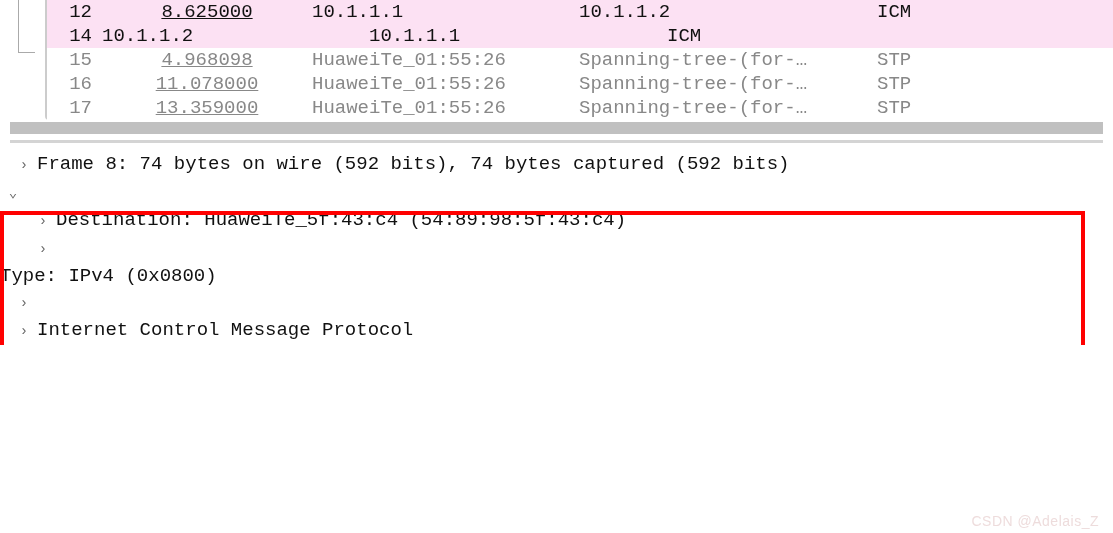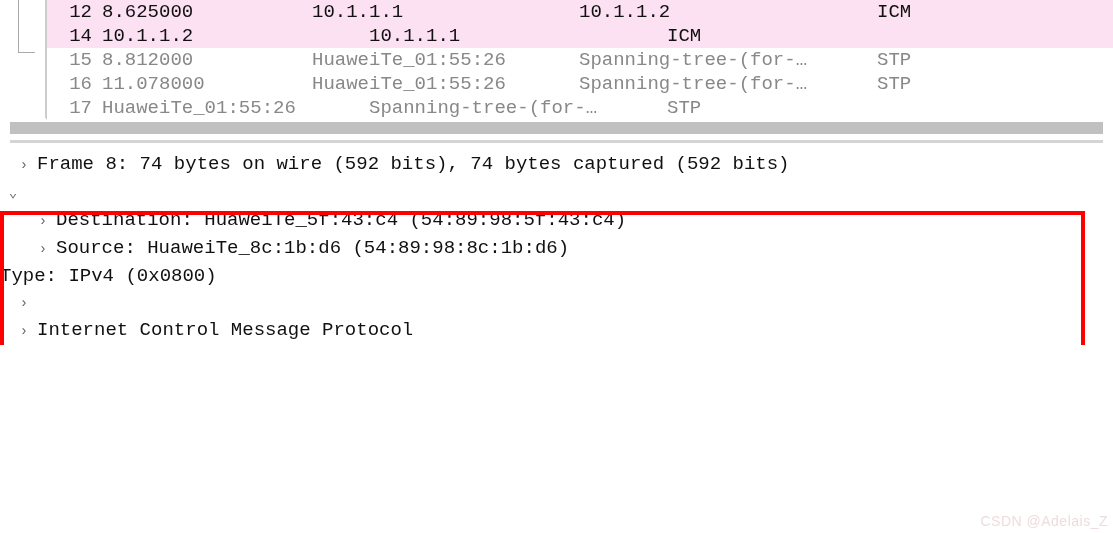--- a/index.html
+++ b/index.html
@@ -34,21 +34,22 @@
       background-color: #ffffff;
       color: #888888;
     }
     .col-no {
       width: 55px;
       text-align: right;
       padding-right: 10px;
     }
     .col-time {
       width: 210px;
-      text-align: left;
+      text-align: center;
+      text-decoration: underline;
     }
     .col-source {
       width: 267px;
       text-align: left;
     }
     .col-dest {
       width: 278px;
       text-align: left;
     }
     .col-proto {
@@ -125,21 +126,21 @@
       border: 4px solid #ff0000;
       left: 0px;
       top: 60px;
       width: 1085px;
       height: 175px;
       pointer-events: none;
     }
     .watermark {
       position: absolute;
       bottom: 4px;
-      right: 5px;
+      right: 14px;
       font-size: 14px;
       color: #e0c0c0;
       font-family: Arial, sans-serif;
       opacity: 0.55;
       letter-spacing: 0.5px;
     }
   </style>
 </head>
 <body>
 
@@ -154,34 +155,35 @@
       <div class="col-proto">ICM</div>
     </div>
     <div class="packet-row highlighted">
       <div class="col-no">14</div>
       <div class="col-source">10.1.1.2</div>
       <div class="col-dest">10.1.1.1</div>
       <div class="col-proto">ICM</div>
     </div>
     <div class="packet-row normal">
       <div class="col-no">15</div>
-      <div class="col-time">8.812000</div>
+      <div class="col-time">4.968098</div>
       <div class="col-source">HuaweiTe_01:55:26</div>
       <div class="col-dest">Spanning-tree-(for-…</div>
       <div class="col-proto">STP</div>
     </div>
     <div class="packet-row normal">
       <div class="col-no">16</div>
       <div class="col-time">11.078000</div>
       <div class="col-source">HuaweiTe_01:55:26</div>
       <div class="col-dest">Spanning-tree-(for-…</div>
       <div class="col-proto">STP</div>
     </div>
     <div class="packet-row normal">
       <div class="col-no">17</div>
+      <div class="col-time">13.359000</div>
       <div class="col-source">HuaweiTe_01:55:26</div>
       <div class="col-dest">Spanning-tree-(for-…</div>
       <div class="col-proto">STP</div>
     </div>
   </div>
 </div>
 
 <div class="divider-section">
   <div class="divider-bar"></div>
   <div class="divider-bar-thin"></div>
@@ -194,21 +196,20 @@
   </div>
   <div class="detail-line">
     <span class="expand-icon">⌄</span>
   </div>
   <div class="detail-line">
     <span class="expand-icon-sub">›</span>
     <span class="detail-text">Destination: HuaweiTe_5f:43:c4 (54:89:98:5f:43:c4)</span>
   </div>
   <div class="detail-line">
     <span class="expand-icon-sub">›</span>
-    <span class="detail-text">Source: HuaweiTe_8c:1b:d6 (54:89:98:8c:1b:d6)</span>
   </div>
   <div class="detail-line">
     <span class="indent-sub detail-text">Type: IPv4 (0x0800)</span>
   </div>
   <div class="detail-line indent-1">
     <span class="expand-icon">›</span>
   </div>
   <div class="detail-line indent-1">
     <span class="expand-icon">›</span>
     <span class="detail-text">Internet Control Message Protocol</span>

